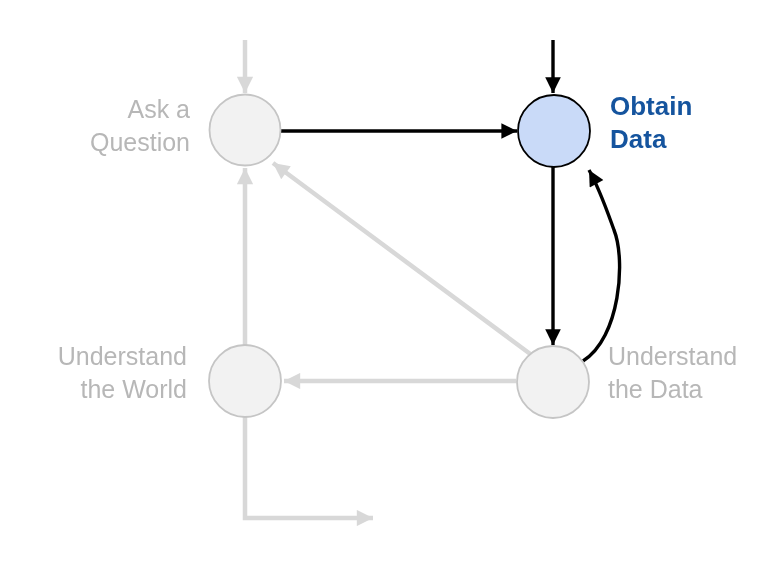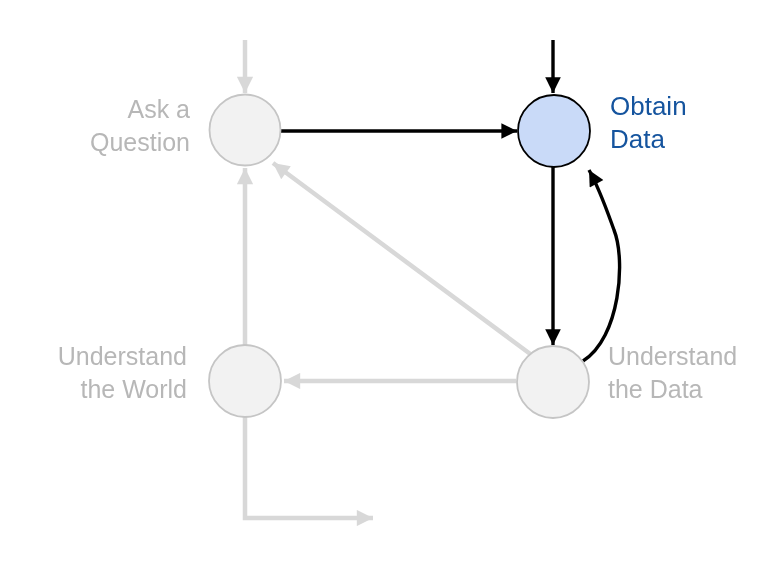--- a/index.html
+++ b/index.html
@@ -25,21 +25,21 @@
   .label{
     position:absolute;
     white-space:pre-line;
     font-size:25px;
     line-height:33px;
     color:var(--label-inactive,#b7b7b7);
   }
   .label.right{text-align:right;}
   .label.active{
     color:var(--label-active,#15549e);
-    font-weight:normal;
+    font-weight:bold;
     font-size:26px;
   }
 </style>
 </head>
 <body>
 
 <div class="stage">
 
   <svg class="diagram-svg" width="766" height="586" viewBox="0 0 766 586">
     <defs>

